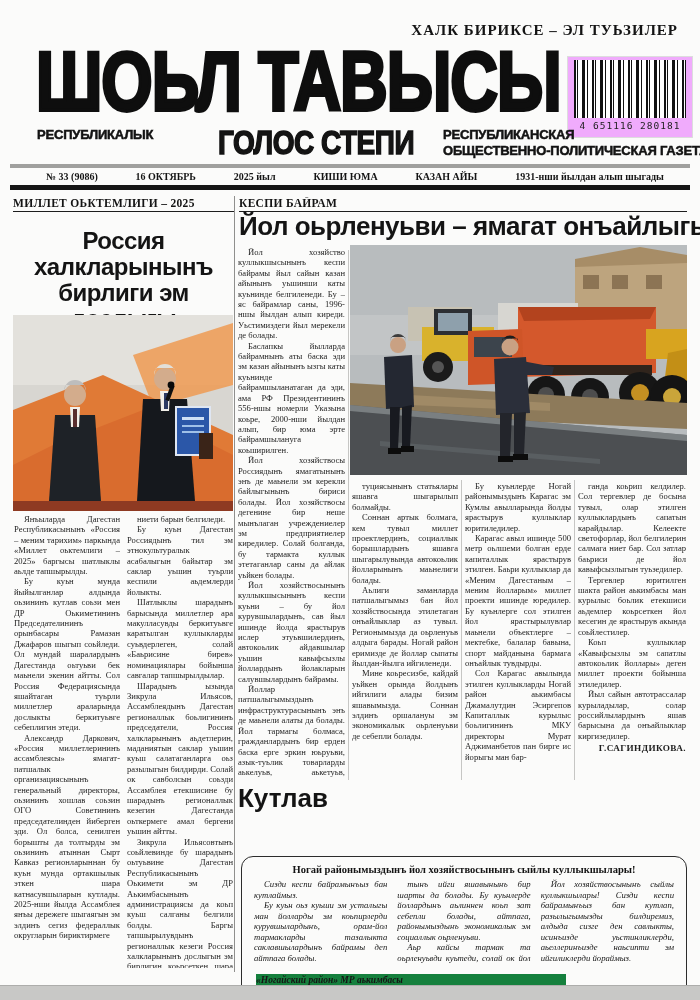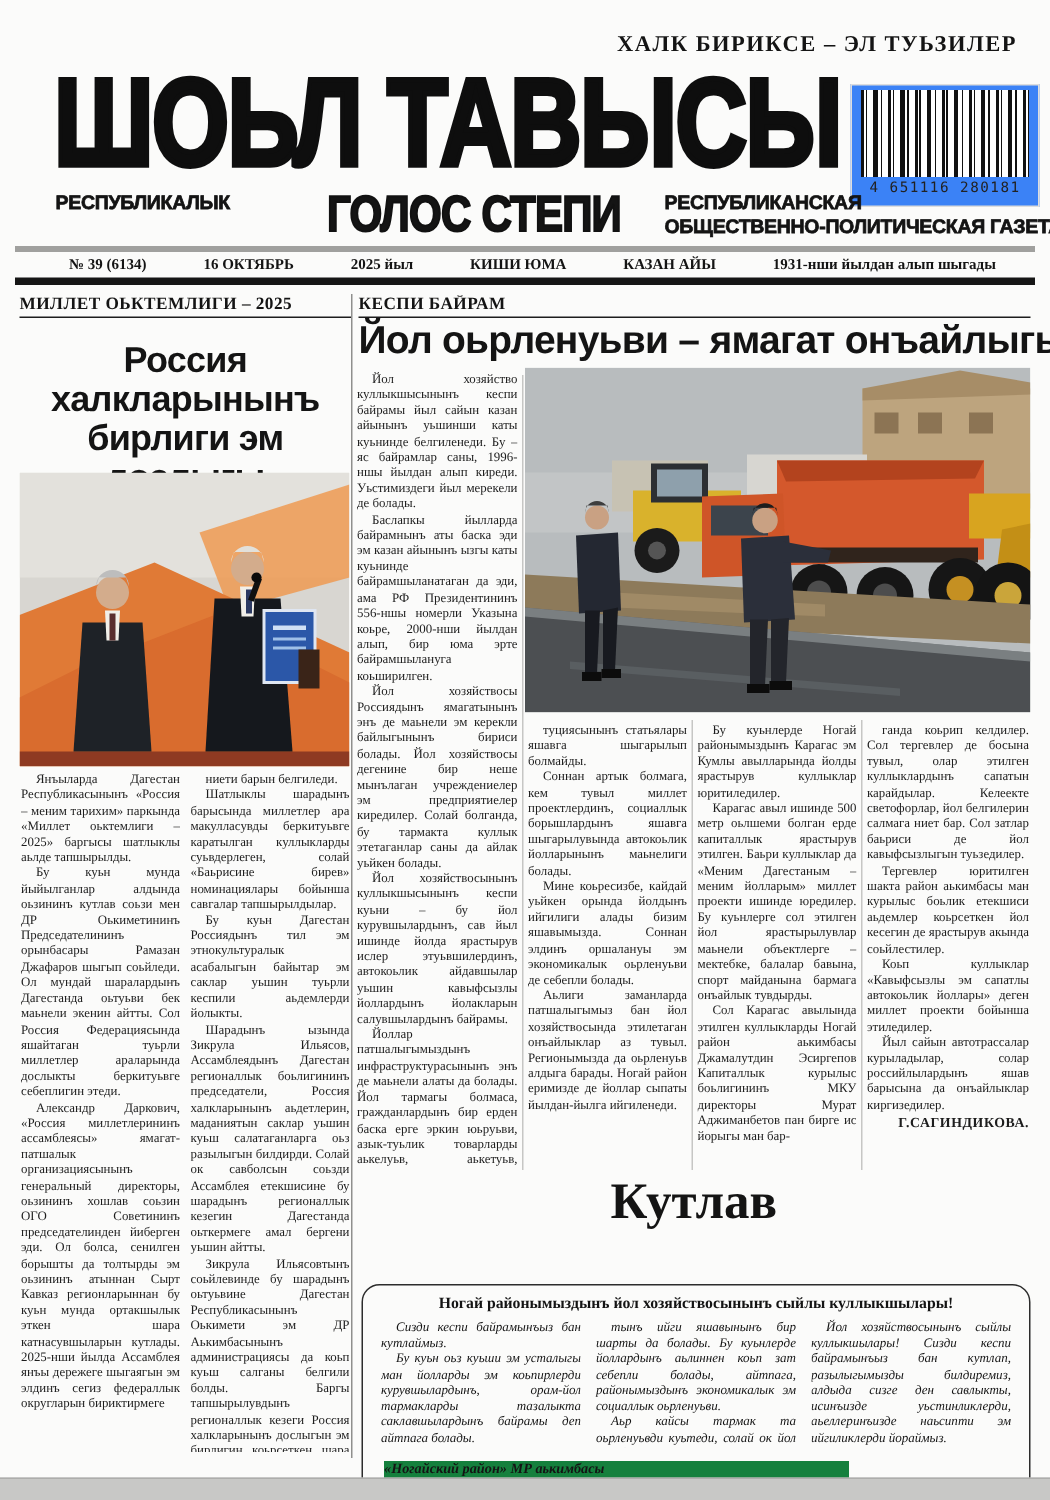--- a/index.html
+++ b/index.html
@@ -2,21 +2,21 @@
 <html><head>
 <meta charset="utf-8">
 <style>
   html,body{margin:0;padding:0;}
   body{width:700px;height:1000px;background:#e9e9e7;font-family:"Liberation Serif",serif;}
   .page{position:absolute;left:0;top:0;width:700px;height:1000px;background:#fbfbfa;overflow:hidden;color:#141414;padding-left:18px;}
 
   
   .slogan{position:absolute;top:22px;right:40px;font-family:"Liberation Serif",serif;font-weight:bold;font-size:15px;letter-spacing:1px;white-space:nowrap;}
   .masthead{position:absolute;left:36px;top:34px;font-family:"Liberation Sans",sans-serif;font-weight:bold;font-size:66px;letter-spacing:-1px;white-space:nowrap;color:#0e0e0e;-webkit-text-stroke:3px #0e0e0e;transform:scaleY(1.25);transform-origin:left top;}
-  .barcode{position:absolute;left:567px;top:56px;width:124px;height:80px;background:#3b82f6;border:1px solid #ddd;}
+  .barcode{position:absolute;left:567px;top:56px;width:124px;height:80px;background:#f0abfc;border:1px solid #ddd;}
   .barcode .bars{height:58px;margin:3px 6px 0 6px;background:repeating-linear-gradient(90deg,#111 0 2px,#fff 2px 3px,#111 3px 4px,#fff 4px 8px,#111 8px 11px,#fff 11px 13px,#111 13px 14px,#fff 14px 18px);}
   .barcode .num{text-align:center;font-family:"DejaVu Sans Mono",monospace;font-size:9.5px;letter-spacing:1px;margin-top:2px;color:#222;}
   .subtitle-left{position:absolute;left:37px;top:127px;font-family:"Liberation Sans",sans-serif;font-weight:bold;font-size:13px;line-height:16px;letter-spacing:-0.2px;-webkit-text-stroke:0.5px #111;}
   .subtitle-center{position:absolute;left:196px;top:124px;width:240px;text-align:center;font-family:"Liberation Sans",sans-serif;font-weight:bold;font-size:28px;letter-spacing:-0.5px;-webkit-text-stroke:1.2px #111;transform:scaleY(1.2);transform-origin:center top;white-space:nowrap;}
   .subtitle-right{position:absolute;left:443px;top:127px;font-family:"Liberation Sans",sans-serif;font-weight:bold;font-size:13px;line-height:16px;letter-spacing:-0.2px;-webkit-text-stroke:0.5px #111;}
   .issue-bar{position:absolute;left:10px;top:164px;width:680px;box-sizing:border-box;border-top:4px solid #a0a09e;border-bottom:5px solid #161616;display:flex;align-items:center;justify-content:space-between;padding:3px 26px 3px 36px;font-weight:bold;font-size:10px;white-space:nowrap;}
 
   
   .vrule{position:absolute;background:#8f8f8d;width:1px;}
   .colrule{position:absolute;background:#c6c6c4;width:1px;}
@@ -27,21 +27,21 @@
   .news-col p{margin:0;text-indent:10px;}
   .byline{text-align:right;font-weight:bold;font-size:9.2px;margin-top:2px;letter-spacing:0.4px;}
 
   .title-left{position:absolute;left:13px;top:228px;width:221px;text-align:center;font-family:"Liberation Sans",sans-serif;font-weight:bold;font-size:24px;line-height:26px;letter-spacing:-0.5px;}
   .title-right{position:absolute;left:239px;top:211px;width:448px;font-family:"Liberation Sans",sans-serif;font-weight:bold;font-size:26px;letter-spacing:-0.5px;white-space:nowrap;}
 
   .photo{position:absolute;overflow:hidden;}
   .photo svg{display:block;}
 
   
-  .kutlav-title{position:absolute;left:238px;top:783px;width:449px;text-align:center;font-family:Liberation Serif, serif;font-weight:bold;font-size:34px;}
+  .kutlav-title{position:absolute;left:238px;top:783px;width:449px;font-family:Liberation Sans, sans-serif;font-weight:bold;font-size:26px;}
   .kutlav-box{position:absolute;left:241px;top:820px;width:446px;height:153px;box-sizing:border-box;border:1.5px solid #2c2c2c;border-radius:12px;padding:6px 12px;margin-top:36px;}
   .kutlav-heading{text-align:center;font-weight:bold;font-size:10.5px;margin:1px 0 4px 0;}
   .kutlav-cols{display:flex;gap:10px;}
   .kutlav-col{flex:1;font-style:italic;font-size:8.7px;line-height:10.5px;text-align:justify;overflow:hidden;}
   .kutlav-col p{margin:0;text-indent:10px;}
   .kutlav-col.h1{height:86px;} .kutlav-col.h2{height:86px;} .kutlav-col.h3{height:118px;}
   .kutlav-sigs-left{position:absolute;left:14px;bottom:9px;width:310px;background:#15803d;font-style:italic;font-weight:bold;font-size:9.5px;line-height:12.5px;}
 
   .bottom-strip{position:absolute;left:0;bottom:0;width:700px;height:14px;background:#c8c8c6;border-top:1px solid #adadab;}
 </style>
@@ -61,21 +61,21 @@
   <div class="subtitle-left">
     <div>РЕСПУБЛИКАЛЫК</div>
   </div>
   <div class="subtitle-center">ГОЛОС СТЕПИ</div>
   <div class="subtitle-right">
     <div>РЕСПУБЛИКАНСКАЯ</div>
     <div>ОБЩЕСТВЕННО-ПОЛИТИЧЕСКАЯ ГАЗЕТА</div>
   </div>
 
   <div class="issue-bar">
-      <span>№ 39 (6134)</span>
+      <span>№ 33 (9086)</span>
       <span>16 ОКТЯБРЬ</span>
       <span>2025 йыл</span>
       <span>КИШИ ЮМА</span>
       <span>КАЗАН АЙЫ</span>
       <span>1931-нши йылдан алып шыгады</span>
     </div>
 
   <div class="vrule" style="left:234px;top:196px;height:776px;"></div>
   <div class="colrule" style="left:348px;top:250px;height:530px;"></div>
   <div class="colrule" style="left:461px;top:480px;height:300px;"></div>
@@ -116,22 +116,22 @@
     </svg>
   </div>
 
   <div class="news-col" style="left:14px;top:514px;width:106px;height:454px;">
       <p>Янъыларда Дагестан Республикасынынъ «Россия – меним тарихим» паркында «Миллет оьктемлиги – 2025» баргысы шатлыклы аьлде тапшырылды.</p>
       <p>Бу куьн мунда йыйылганлар алдында оьзининъ кутлав соьзи мен ДР Оькиметининъ Председателининъ орынбасары Рамазан Джафаров шыгып соьйледи. Ол мундай шаралардынъ Дагестанда оьтуьви бек маьнели экенин айтты. Сол Россия Федерациясында яшайтаган туьрли миллетлер араларында дослыкты беркитуьвге себеплигин этеди.</p>
       <p>Александр Даркович, «Россия миллетлерининъ ассамблеясы» ямагат-патшалык организациясынынъ генеральный директоры, оьзининъ хошлав соьзин ОГО Советининъ председателинден йиберген эди. Ол болса, сенилген борышты да толтырды эм оьзининъ атыннан Сырт Кавказ регионларыннан бу куьн мунда ортакшылык эткен шара катнасувшыларын кутлады. 2025-нши йылда Ассамблея янъы дережеге шыгаягын эм элдинъ сегиз федераллык округларын бириктирмеге</p>
     </div>
   <div class="news-col" style="left:127px;top:514px;width:106px;height:454px;">
       <p>ниети барын белгиледи.</p>
+      <p>Бу куьн Дагестан Россиядынъ тил эм этнокультуралык асабалыгын байытар эм саклар уьшин туьрли кеспили аьдемлерди йолыкты.</p>
       <p>Шатлыклы шарадынъ барысында миллетлер ара макулласувды беркитуьвге каратылган куллыкларды суьвдерлеген, солай «Баьрисине бирев» номинациялары бойынша савгалар тапшырылдылар.</p>
-      <p>Бу куьн Дагестан Россиядынъ тил эм этнокультуралык асабалыгын байытар эм саклар уьшин туьрли кеспили аьдемлерди йолыкты.</p>
       <p>Шарадынъ ызында Зикрула Ильясов, Ассамблеядынъ Дагестан регионаллык боьлигининъ председатели, Россия халкларынынъ аьдетлерин, маданиятын саклар уьшин куьш салатаганларга оьз разылыгын билдирди. Солай ок савболсын соьзди Ассамблея етекшисине бу шарадынъ регионаллык кезегин Дагестанда оьткермеге амал бергени уьшин айтты.</p>
       <p>Зикрула Ильясовтынъ соьйлевинде бу шарадынъ оьтуьвине Дагестан Республикасынынъ Оькимети эм ДР Аькимбасынынъ администрациясы да коьп куьш салганы белгили болды. Баргы тапшырылувдынъ регионаллык кезеги Россия халкларынынъ дослыгын эм бирлигин коьрсеткен шара болды.</p>
     </div>
 
   <div class="kicker" style="left:239px;top:197px;width:448px;">КЕСПИ БАЙРАМ</div>
   <div class="title-right">Йол оьрленуьви – ямагат онъайлыгы</div>
 
   <div class="photo" style="left:350px;top:245px;width:337px;height:230px;">
     <svg width="337" height="230" viewBox="0 0 337 230">
       <rect width="337" height="230" fill="#b8bcbe"></rect>
@@ -200,22 +200,22 @@
   <div class="news-col" style="left:238px;top:247px;width:107px;height:534px;">
       <p>Йол хозяйство куллыкшысынынъ кеспи байрамы йыл сайын казан айынынъ уьшинши каты куьнинде белгиленеди. Бу – яс байрамлар саны, 1996-ншы йылдан алып киреди. Уьстимиздеги йыл мерекели де болады.</p>
       <p>Баслапкы йылларда байрамнынъ аты баска эди эм казан айынынъ ызгы каты куьнинде байрамшыланатаган да эди, ама РФ Президентининъ 556-ншы номерли Указына коьре, 2000-нши йылдан алып, бир юма эрте байрамшылануга коьширилген.</p>
       <p>Йол хозяйствосы Россиядынъ ямагатынынъ энъ де маьнели эм керекли байлыгынынъ бириси болады. Йол хозяйствосы дегенине бир неше мынълаган учреждениелер эм предприятиелер киредилер. Солай болганда, бу тармакта куллык этетаганлар саны да айлак уьйкен болады.</p>
       <p>Йол хозяйствосынынъ куллыкшысынынъ кеспи куьни – бу йол курувшылардынъ, сав йыл ишинде йолда ярастырув ислер этуьвшилердинъ, автокоьлик айдавшылар уьшин кавыфсызлы йоллардынъ йолакларын салувшылардынъ байрамы.</p>
       <p>Йоллар патшалыгымыздынъ инфраструктурасынынъ энъ де маьнели алаты да болады. Йол тармагы болмаса, гражданлардынъ бир ерден баска ерге эркин юьруьви, азык-туьлик товарларды аькелуьв, аькетуьв, экономикалык пространстводынъ биригуьви мен байланыслы Россия Федерациясынынъ Консти-</p>
     </div>
   <div class="news-col" style="left:352px;top:481px;width:106px;height:300px;">
       <p>туциясынынъ статьялары яшавга шыгарылып болмайды.</p>
       <p>Соннан артык болмага, кем тувыл миллет проектлердинъ, социаллык борышлардынъ яшавга шыгарылувында автокоьлик йолларынынъ маьнелиги болады.</p>
+      <p>Аьлиги заманларда патшалыгымыз бан йол хозяйствосында этилетаган онъайлыклар аз тувыл. Регионымызда да оьрленуьв алдыга барады. Ногай район еримизде де йоллар сыпаты йылдан-йылга ийгиленеди.</p>
       <p>Мине коьресизбе, кайдай уьйкен орында йолдынъ ийгилиги алады бизим яшавымызда. Соннан элдинъ оршалануы эм экономикалык оьрленуьви де себепли болады.</p>
-      <p>Аьлиги заманларда патшалыгымыз бан йол хозяйствосында этилетаган онъайлыклар аз тувыл. Регионымызда да оьрленуьв алдыга барады. Ногай район еримизде де йоллар сыпаты йылдан-йылга ийгиленеди.</p>
     </div>
   <div class="news-col" style="left:465px;top:481px;width:106px;height:300px;">
       <p>Бу куьнлерде Ногай районымыздынъ Карагас эм Кумлы авылларында йолды ярастырув куллыклар юритиледилер.</p>
       <p>Карагас авыл ишинде 500 метр оьлшеми болган ерде капиталлык ярастырув этилген. Баьри куллыклар да «Меним Дагестаным – меним йолларым» миллет проекти ишинде юредилер. Бу куьнлерге сол этилген йол ярастырылувлар маьнели объектлерге – мектебке, балалар бавына, спорт майданына бармага онъайлык тувдырды.</p>
       <p>Сол Карагас авылында этилген куллыкларды Ногай район аькимбасы Джамалутдин Эсиргепов Капиталлык курылыс боьлигининъ МКУ директоры Мурат Аджиманбетов пан бирге ис йорыгы ман бар-</p>
     </div>
   <div class="news-col" style="left:578px;top:481px;width:108px;height:300px;">
     <div>
         <p>ганда коьрип келдилер. Сол тергевлер де босына тувыл, олар этилген куллыклардынъ сапатын карайдылар. Келеекте светофорлар, йол белгилерин салмага ниет бар. Сол затлар баьриси де йол кавыфсызлыгын туьзедилер.</p>
         <p>Тергевлер юритилген шакта район аькимбасы ман курылыс боьлик етекшиси аьдемлер коьрсеткен йол кесегин де ярастырув акында соьйлестилер.</p>

